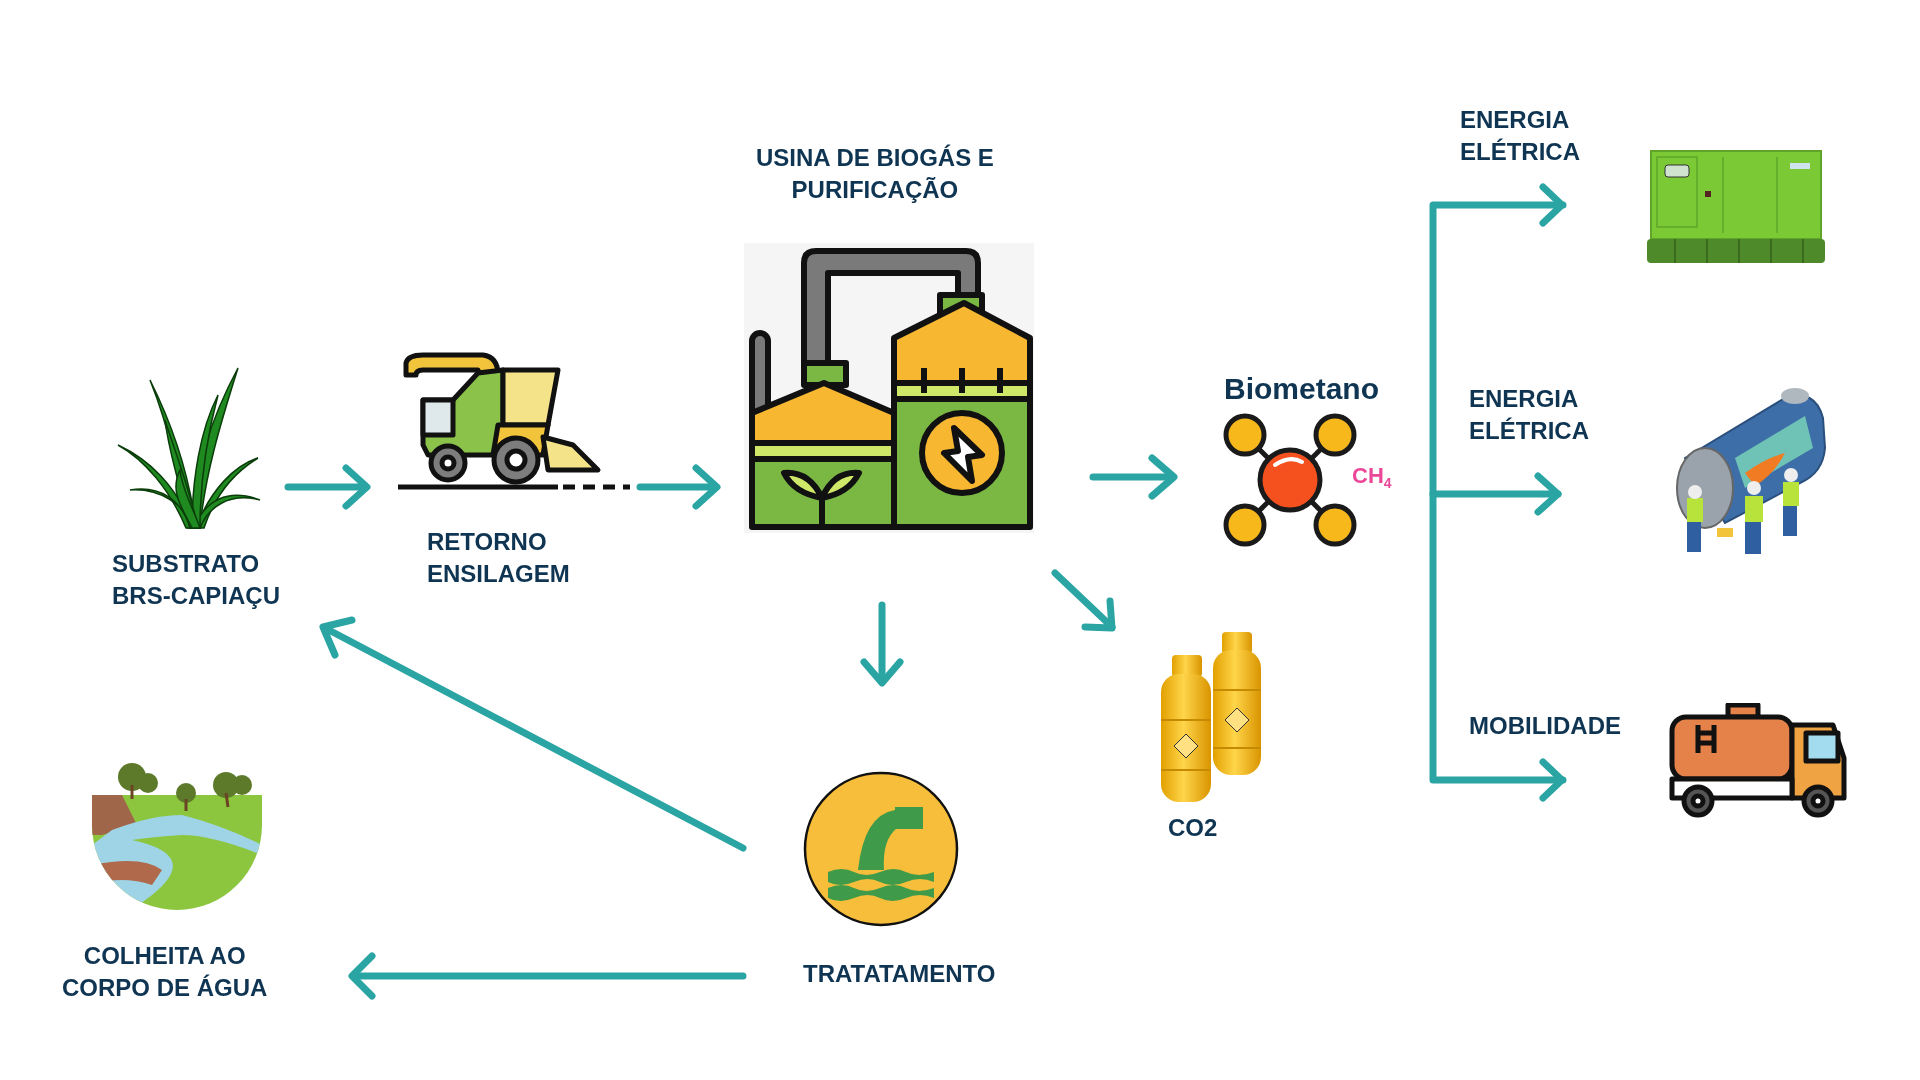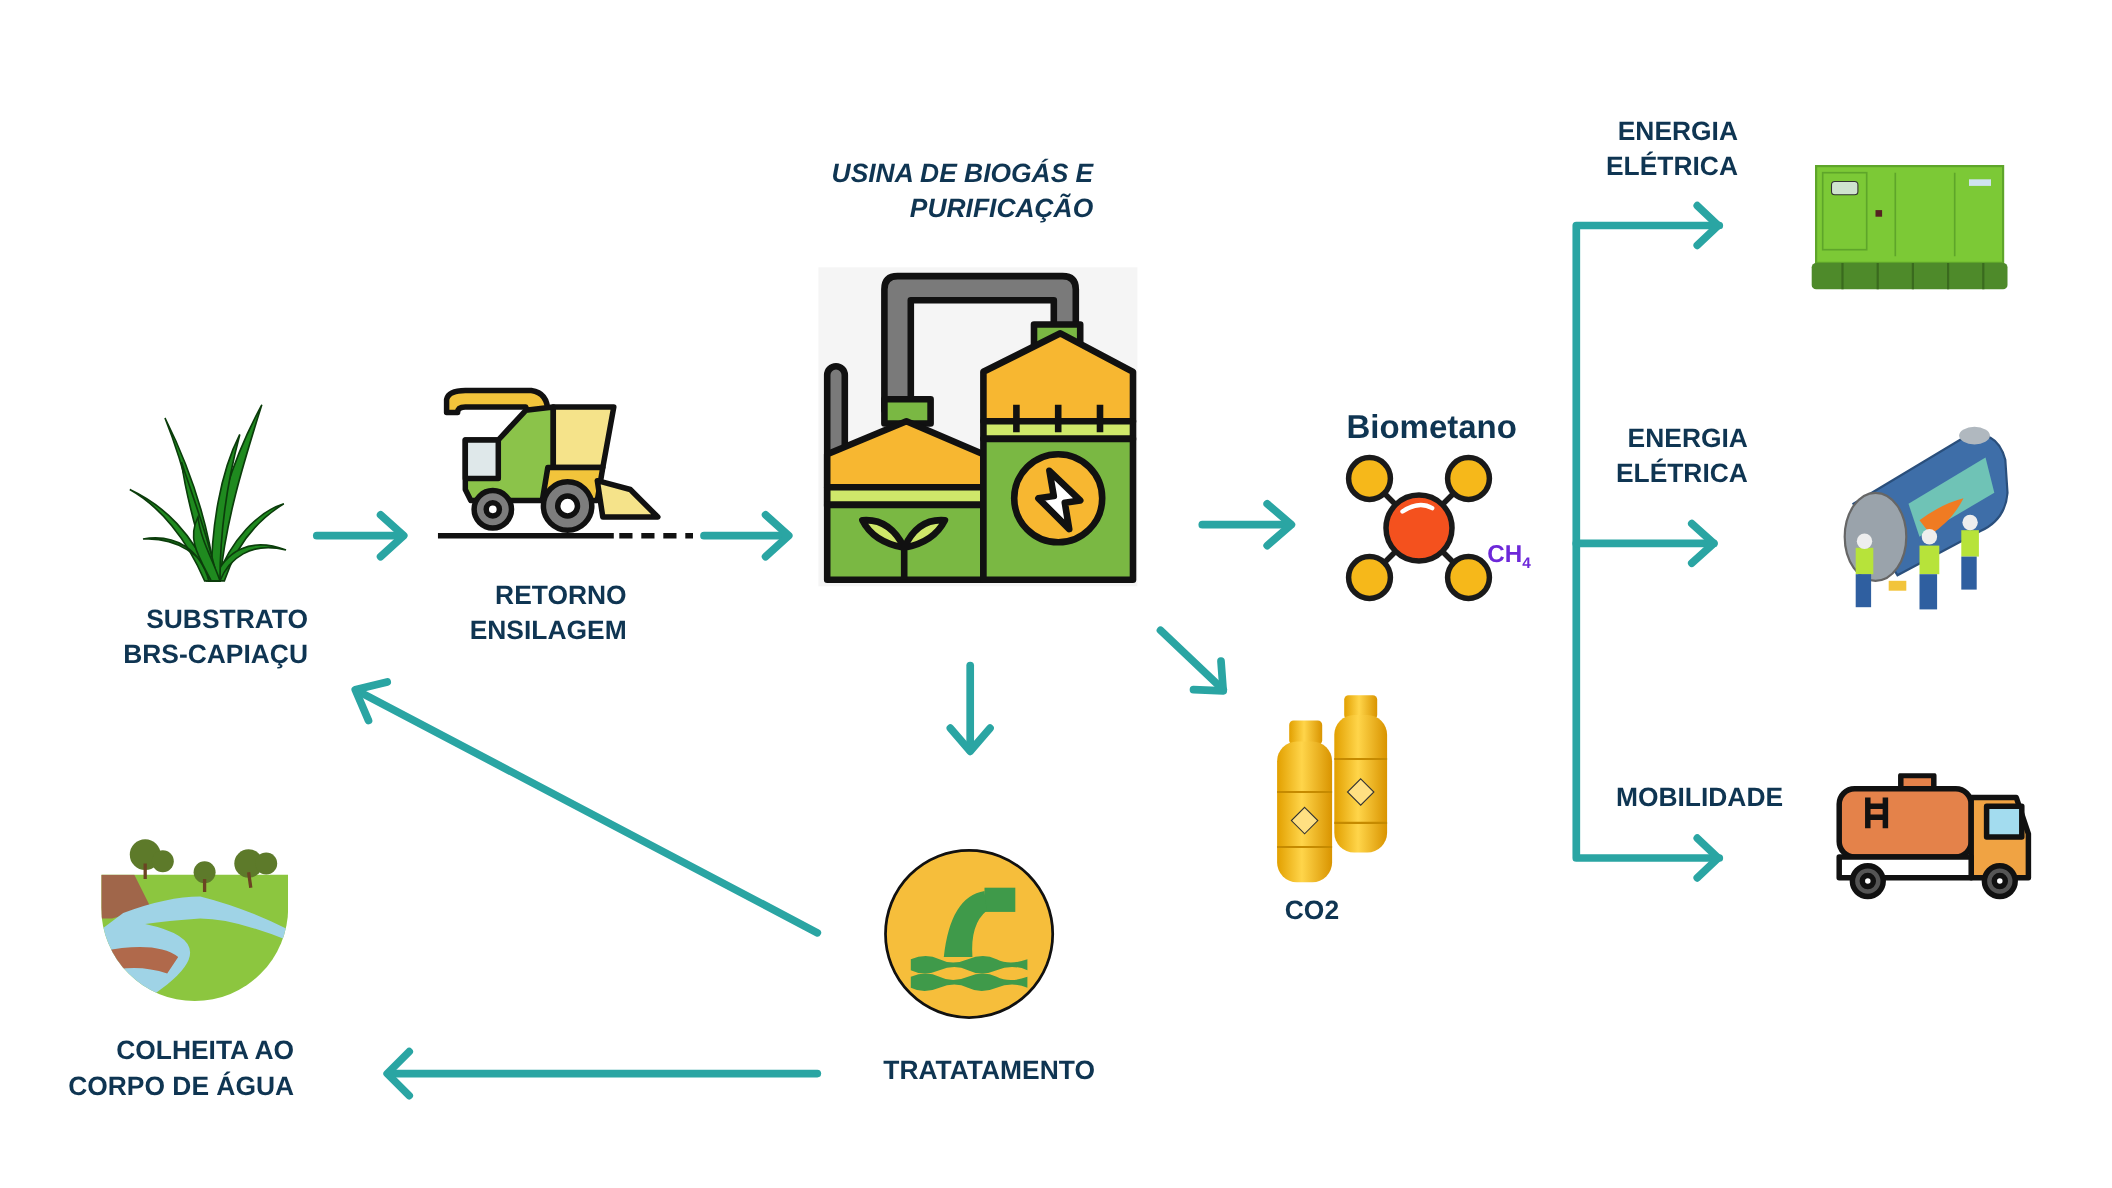--- a/index.html
+++ b/index.html
@@ -1,18 +1,18 @@
 <!DOCTYPE html>
 <html><head>
 <meta charset="utf-8">
 <style>
   html,body{margin:0;padding:0;background:#ffffff;}
   body{width:1920px;height:1080px;position:relative;overflow:hidden;font-family:"Liberation Sans","DejaVu Sans",sans-serif;}
   .lbl{position:absolute;color:#0f3552;font-weight:700;font-size:24px;line-height:32px;letter-spacing:0;white-space:nowrap;}
-  .lbl span{display:block;text-align:right;}
+  .lbl span{display:block;}
   .icon{position:absolute;}
   svg.arrows{position:absolute;left:0;top:0;width:1920px;height:1080px;}
 </style>
 </head>
 <body>
 
 <svg class="arrows" viewBox="0 0 1920 1080">
   <g fill="none" stroke="#2aa5a3" stroke-width="7" stroke-linecap="round" stroke-linejoin="round">
     <g>
       <line x1="288" y1="487" x2="366" y2="487"></line>
@@ -88,21 +88,21 @@
     </g>
     <line x1="0" y1="142" x2="160" y2="142" stroke="#111" stroke-width="5"></line>
     <line x1="165" y1="142" x2="232" y2="142" stroke="#111" stroke-width="5" stroke-dasharray="12 8"></line>
   </svg>
 </div>
 <div class="lbl" style="left:427px;top:526px;">
   <span>RETORNO</span>
   <span>ENSILAGEM</span>
 </div>
 
-<div class="lbl" style="left:756px;top:142px;text-align:center;font-style:italic;">
+<div class="lbl" style="left:756px;top:142px;text-align:center;">
   <span>USINA DE BIOGÁS E</span>
   <span>PURIFICAÇÃO</span>
 </div>
 <div class="icon" style="left:744px;top:243px;width:290px;height:290px;background:#f5f5f5;">
   <svg viewBox="0 0 290 290" width="290" height="290">
     <g stroke="#111" stroke-width="6" stroke-linejoin="round">
       <path d="M60 130 L60 20 Q60 8 72 8 L222 8 Q234 8 234 20 L234 62 L214 62 L214 30 L84 30 L84 130Z" fill="#7a7a7a"></path>
       <rect x="8" y="90" width="16" height="135" rx="8" fill="#7a7a7a"></rect>
       <rect x="60" y="120" width="42" height="22" fill="#7ab843"></rect>
       <path d="M8 170 L80 140 L150 170 L150 200 L8 200Z" fill="#f7b731"></path>
@@ -132,21 +132,21 @@
         <line x1="115" y1="25" x2="25" y2="115"></line>
       <circle cx="25" cy="25" r="19" fill="#f6b81a"></circle>
         <circle cx="115" cy="25" r="19" fill="#f6b81a"></circle>
       <circle cx="25" cy="115" r="19" fill="#f6b81a"></circle>
         <circle cx="115" cy="115" r="19" fill="#f6b81a"></circle>
       <circle cx="70" cy="70" r="30" fill="#f4511e"></circle>
     </g>
     <path d="M55 55 Q70 45 82 52" stroke="#fff" stroke-width="4" fill="none" stroke-linecap="round"></path>
   </svg>
 </div>
-<div class="lbl" style="left:1352px;top:488px;color:#6d28d9;font-size:22px;">
+<div class="lbl" style="left:1352px;top:460px;color:#ec4899;font-size:22px;">
   <span style="display:inline;">CH</span><sub style="font-size:14px;">4</sub>
 </div>
 
 <div class="icon" style="left:1155px;top:630px;width:120px;height:175px;">
   <svg viewBox="0 0 120 175" width="120" height="175">
     <defs>
         <linearGradient id="cyl" x1="0" x2="1">
           <stop offset="0" stop-color="#e2a000"></stop>
           <stop offset=".45" stop-color="#ffd54a"></stop>
           <stop offset="1" stop-color="#d99400"></stop>

